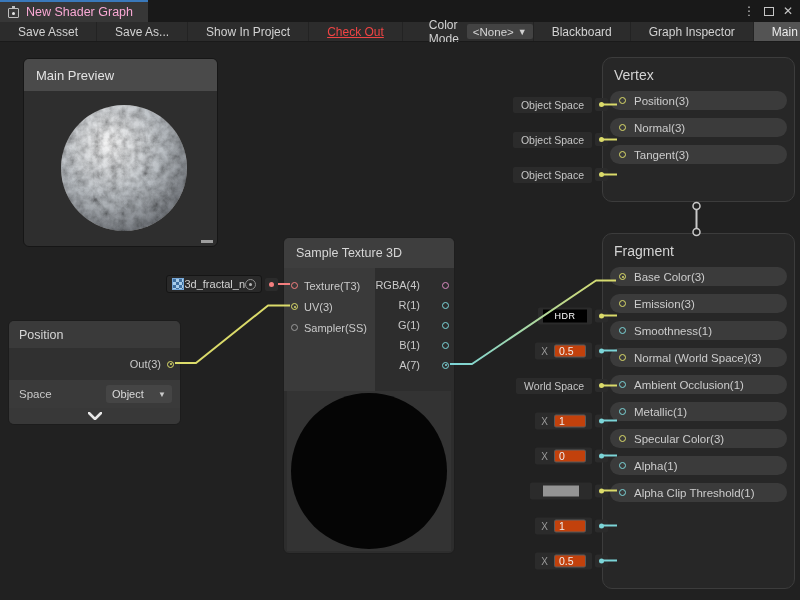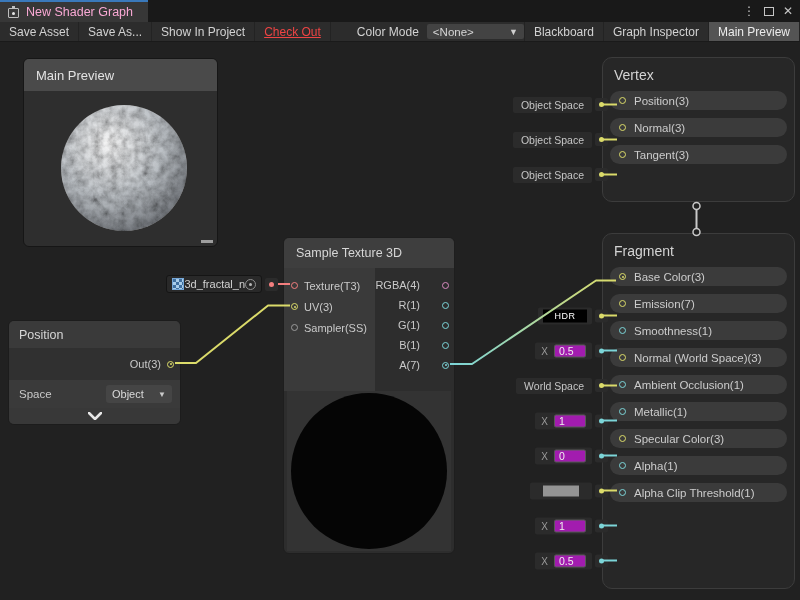--- a/index.html
+++ b/index.html
@@ -19,21 +19,21 @@
   .sg-icon .pin { position:absolute; left:5px; top:0; width:3px; height:3px; background:#BEBEBE; }
   .sg-icon .dot { position:absolute; left:5px; top:6px; width:3px; height:3px;
     background:#E8E8E8; border-radius:50%; }
   .win-controls { margin-left:auto; display:flex; align-items:center; gap:9px; padding-right:7px; }
   .wc { color:#C6C6C6; font-size:12px; line-height:1; cursor:default; }
   .wc-max { width:10px; height:9px; border:1.5px solid #C6C6C6; }
 
   
   .toolbar { position:absolute; left:0; top:22px; width:800px; height:20px; background:#2C2C2C;
     border-bottom:1px solid #1A1A1A; display:flex; align-items:stretch; font-size:12px; color:#D2D2D2; }
-  .tbtn { display:flex; align-items:center; padding:0 9px; border-right:1px solid #232323;
+  .tbtn { display:flex; align-items:center; padding:0 18px; border-right:1px solid #232323;
     white-space:nowrap; }
   .tbtn.disabled { color:#ef4444;text-decoration:underline; }
   .tbtn.active { background:#545454; color:#ECECEC; }
   .tlabel { display:flex; align-items:center; padding:0 8px 0 26px; }
   .tdrop { align-self:center; width:97px; height:15px; background:#434343; border-radius:2px;
     display:flex; align-items:center; padding:0 6px; gap:4px; }
   .tdrop .dv { flex:1; font-size:11.5px; color:#D6D6D6; white-space:nowrap; }
   .tdrop .arr { font-size:9px; color:#CFCFCF; }
   .tspacer { flex:1; }
 
@@ -104,21 +104,21 @@
     transform:translateY(-50%); z-index:20; }
   .xw-r { right:192px; }
   .w-pill { height:16px; background:#2B2B2B; border-radius:2px; padding:0 8px; display:flex;
     align-items:center; font-size:10.5px; color:#C6C6C6; white-space:nowrap; }
   .w-dot { width:13px; height:13px; background:#2B2B2B; border-radius:2px; display:flex;
     align-items:center; justify-content:center; flex:none; }
   .w-dot i { width:5px; height:5px; border-radius:50%; background:currentColor; }
   .w-float { height:17px; background:#2B2B2B; border-radius:2px; display:flex; align-items:center;
     padding:0 6px; gap:6px; }
   .w-float .x { font-size:10px; color:#9A9A9A; }
-  .w-float .val { min-width:32px; height:13px; background:#a21caf; border:1px solid #5A5A5A;
+  .w-float .val { min-width:32px; height:13px; background:#c2410c; border:1px solid #5A5A5A;
     border-radius:2px; font-size:10.5px; color:#EFEFEF; display:flex; align-items:center; padding:0 4px; }
   .w-hdr { height:17px; background:#2B2B2B; border-radius:2px; display:flex; align-items:center;
     padding:0 5px; }
   .w-hdr .hdrbox { width:44px; height:13px; background:#000; color:#FFF; font-size:9px;
     letter-spacing:0.5px; display:flex; align-items:center; justify-content:center; }
   .w-swatch { height:17px; width:62px; background:#2B2B2B; border-radius:2px; display:flex;
     align-items:center; justify-content:center; }
   .w-swatch .sw { width:36px; height:11px; background:#949494; }
   .w-tex { height:18px; background:#292929; border:1px solid #151515; border-radius:3px;
     display:flex; align-items:center; padding:0 5px; }
@@ -224,21 +224,21 @@
 
   <div class="bignode" style="left:602px;top:233px;height:356px">
     <div class="ntitle">Fragment</div>
     <div class="rows">
       <div class="brow">
         <span class="port c-vec3 filled"></span>
         <span class="rlabel">Base Color(3)</span>
       </div>
       <div class="brow">
         <span class="port c-vec3"></span>
-        <span class="rlabel">Emission(7)</span>
+        <span class="rlabel">Emission(3)</span>
       </div>
       <div class="brow">
         <span class="port c-vec1"></span>
         <span class="rlabel">Smoothness(1)</span>
       </div>
       <div class="brow">
         <span class="port c-vec3"></span>
         <span class="rlabel">Normal (World Space)(3)</span>
       </div>
       <div class="brow">

